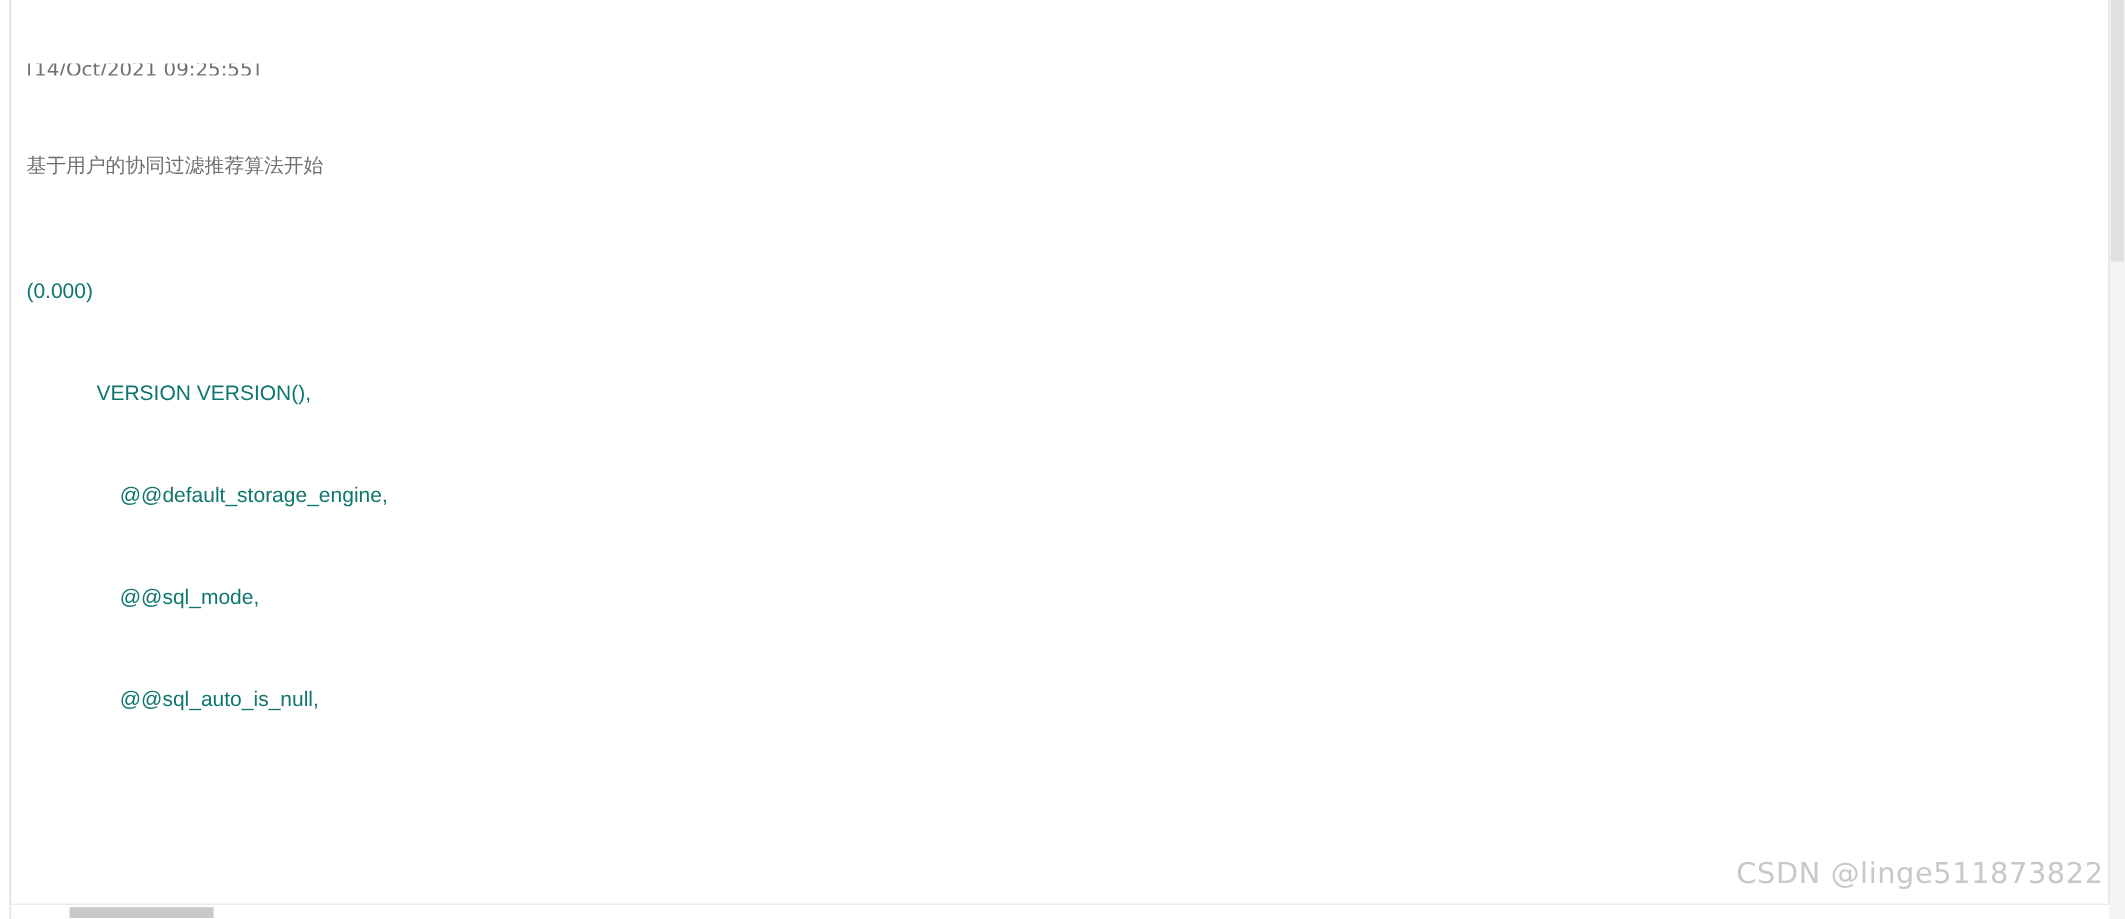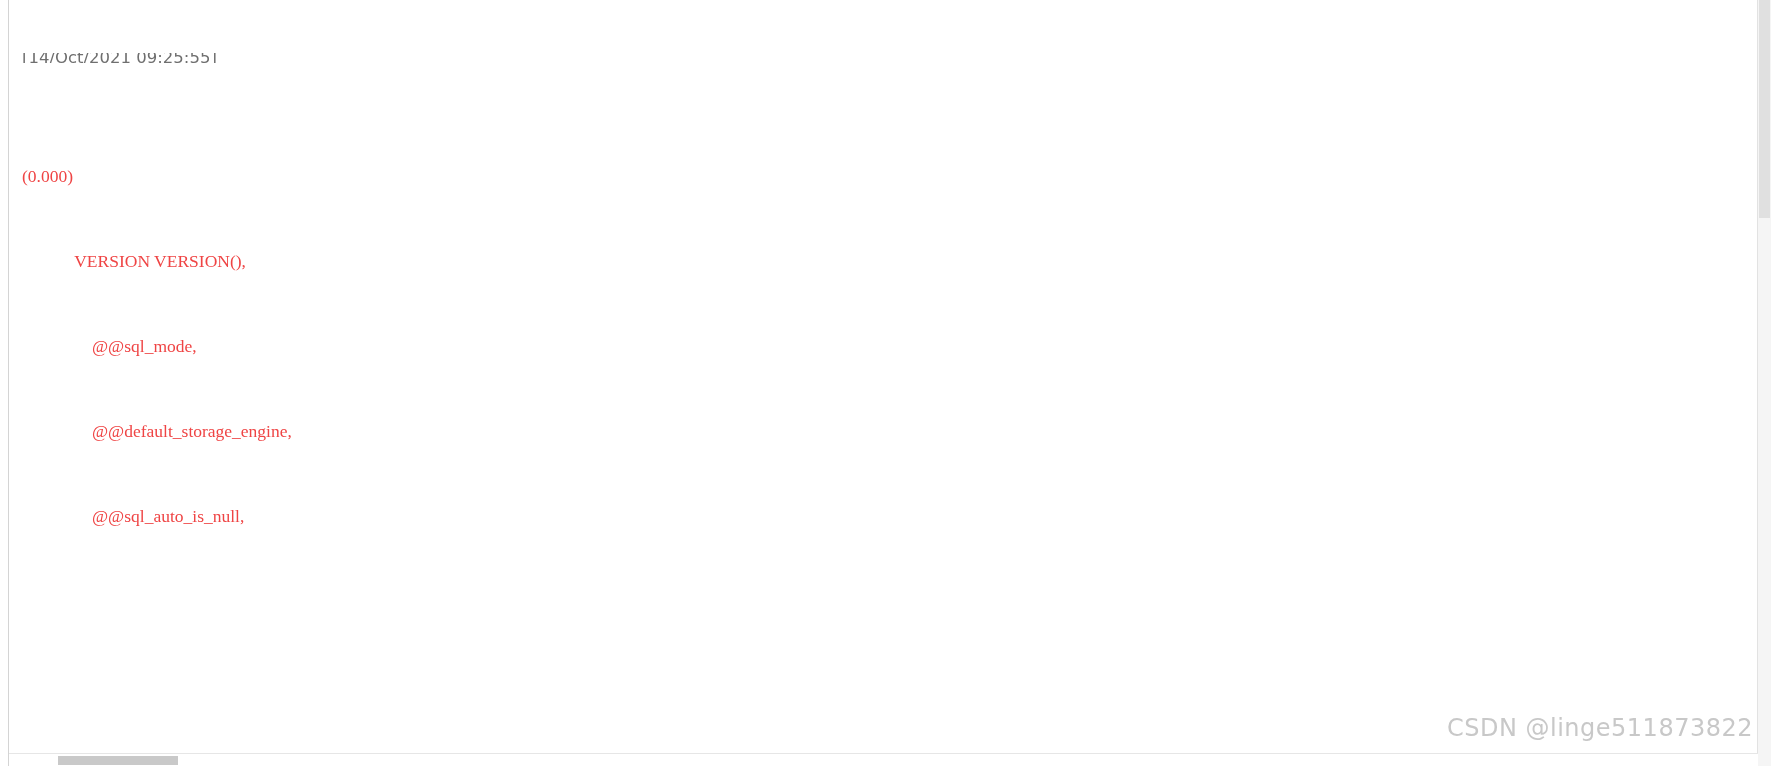--- a/index.html
+++ b/index.html
@@ -47,21 +47,21 @@
 
   .line {
     height: 28px;
     line-height: 28px;
     font-size: 17.5px;
     white-space: pre;
     padding-left: 22px;
     letter-spacing: 0px;
   }
 
-  .sql      { color: #ef4444; font-family: Liberation Serif, serif; }
+  .sql      { color: #0f766e; font-family: Liberation Sans, sans-serif; }
   .note     { color: #6f6f6f; font-family: "DejaVu Sans", "Liberation Sans", sans-serif; font-size: 16.5px; }
 
   
   .line.clipped {
     height: 10px;
     line-height: 10px;
     overflow: hidden;
     position: relative;
     top: -4px;
   }
@@ -119,29 +119,30 @@
 <body>
 
 <div id="console-root">
 
   <div class="gutter-rule"></div>
 
   <div class="log-area">
 
     <div class="line note clipped">[14/Oct/2021 09:25:55]</div>
 
+    <div class="line note">基于用户的协同过滤推荐算法开始</div>
 
 
     <div class="line sql">(0.000)</div>
 
     <div class="line sql">            VERSION VERSION(),</div>
 
+    <div class="line sql">                @@default_storage_engine,</div>
+
     <div class="line sql">                @@sql_mode,</div>
-
-    <div class="line sql">                @@default_storage_engine,</div>
 
     <div class="line sql">                @@sql_auto_is_null,</div>
 
 
     
 
     
 
     
 

